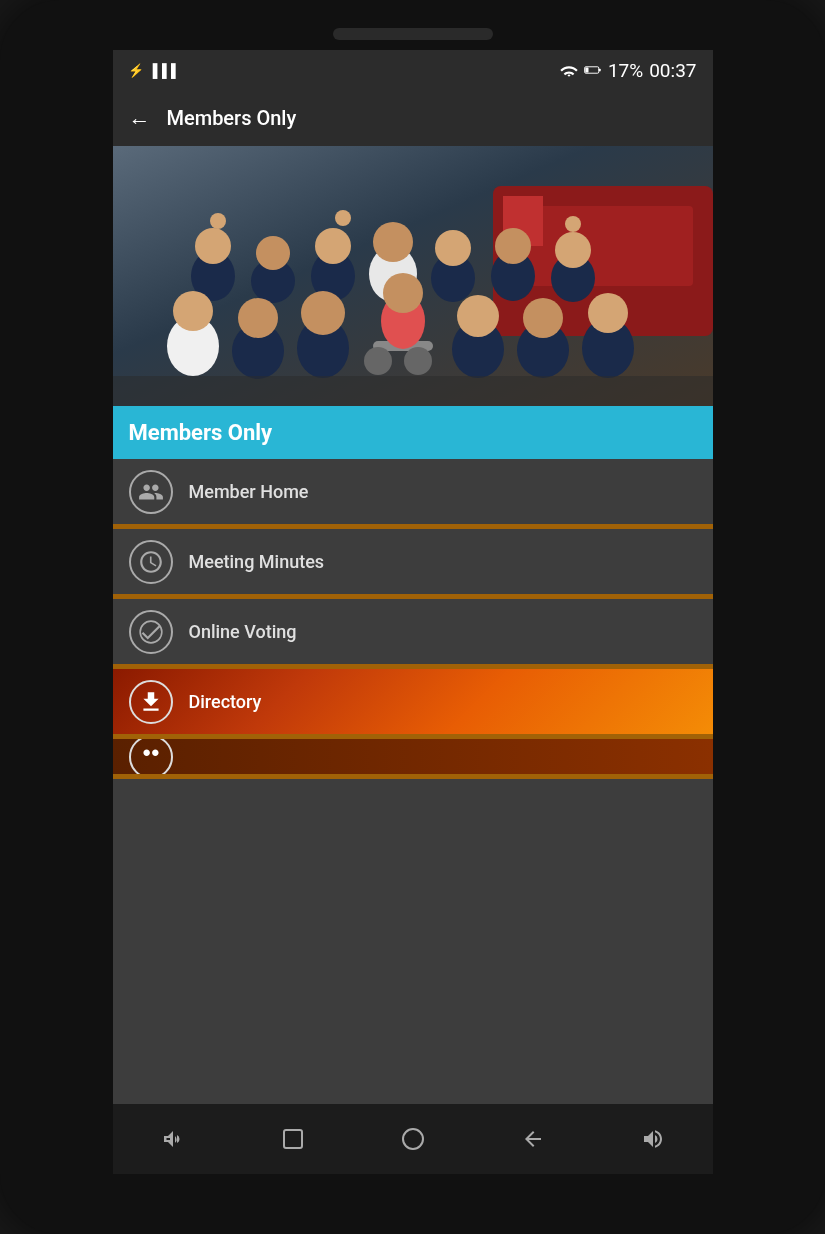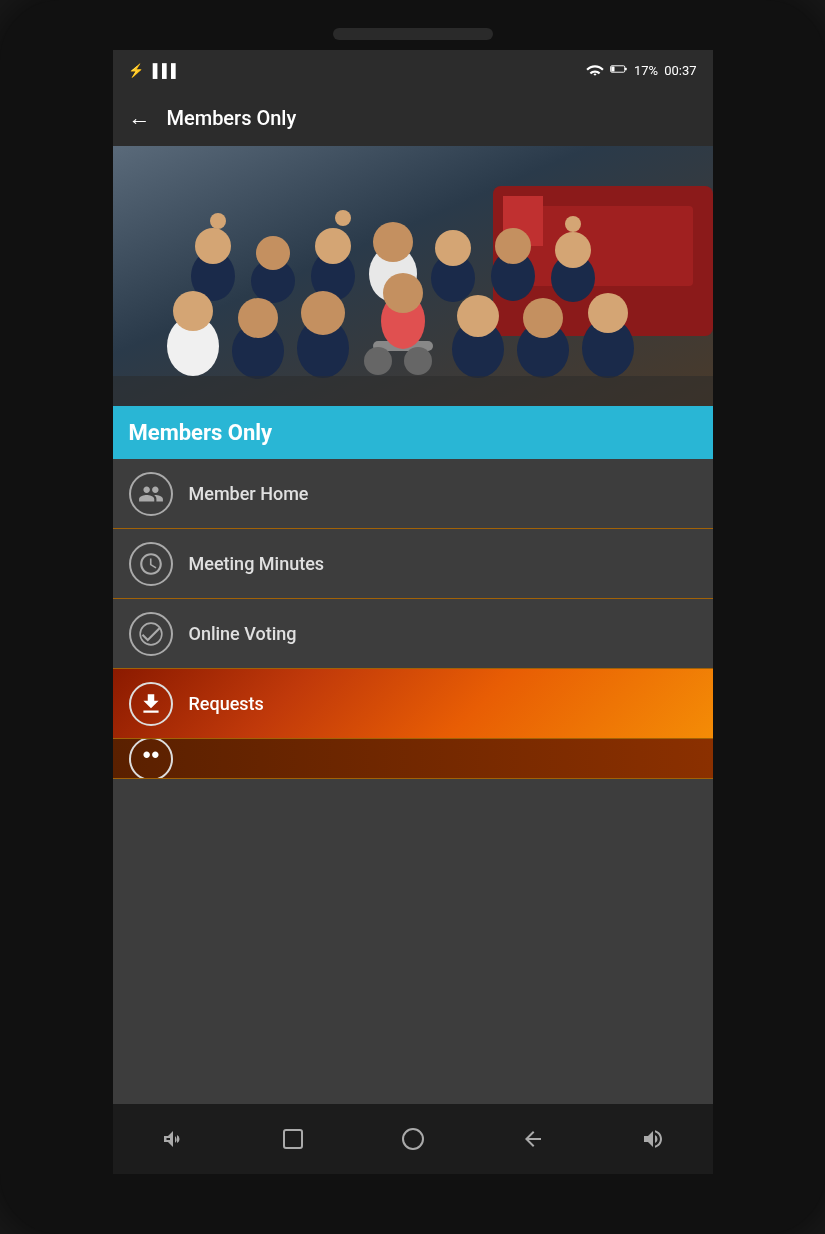--- a/index.html
+++ b/index.html
@@ -52,21 +52,21 @@
       gap: 8px;
       color: #fff;
       font-size: 13px;
     }
 
     .status-right {
       display: flex;
       align-items: center;
       gap: 6px;
       color: #fff;
-      font-size: 13px;
+      font-size: 19px;
     }
 
     .screen {
       width: 600px;
       flex: 1;
       background: #3a3a3a;
       overflow: hidden;
       display: flex;
       flex-direction: column;
       margin-bottom: 0;
@@ -131,21 +131,21 @@
       flex: 1;
       overflow-y: auto;
       background: #3d3d3d;
     }
 
     .menu-item {
       display: flex;
       align-items: center;
       height: 70px;
       padding: 0 16px;
-      border-bottom: 1px solid #a16207;
+      border-bottom: 5px solid #a16207;
       cursor: pointer;
       background: #3d3d3d;
       transition: background 0.1s;
       text-align: center;
     }
 
     .menu-item:last-child {
       
     }
 
@@ -344,21 +344,21 @@
         </div>
         <span class="menu-label">Online Voting</span>
       </div>
 
       <div class="menu-item fire-bg">
         <div class="menu-icon" style="border-color:#ddd;">
           <svg viewBox="0 0 24 24" xmlns="http://www.w3.org/2000/svg">
             <path d="M19 9h-4V3H9v6H5l7 7 7-7zM5 18v2h14v-2H5z" fill="#fff"></path>
           </svg>
         </div>
-        <span class="menu-label" style="color:#fff;">Requests</span>
+        <span class="menu-label" style="color:#fff;">Directory</span>
       </div>
 
       <div class="menu-item partial-item" style="height:40px; overflow:hidden; background: linear-gradient(to right, #5a2000, #8B3000);">
         <div class="menu-icon" style="border-color:#ddd;">
           <svg viewBox="0 0 24 24" xmlns="http://www.w3.org/2000/svg">
             <path d="M16 11c1.66 0 2.99-1.34 2.99-3S17.66 5 16 5c-1.66 0-3 1.34-3 3s1.34 3 3 3zm-8 0c1.66 0 2.99-1.34 2.99-3S9.66 5 8 5C6.34 5 5 6.34 5 8s1.34 3 3 3z" fill="#fff"></path>
           </svg>
         </div>
       </div>
 

